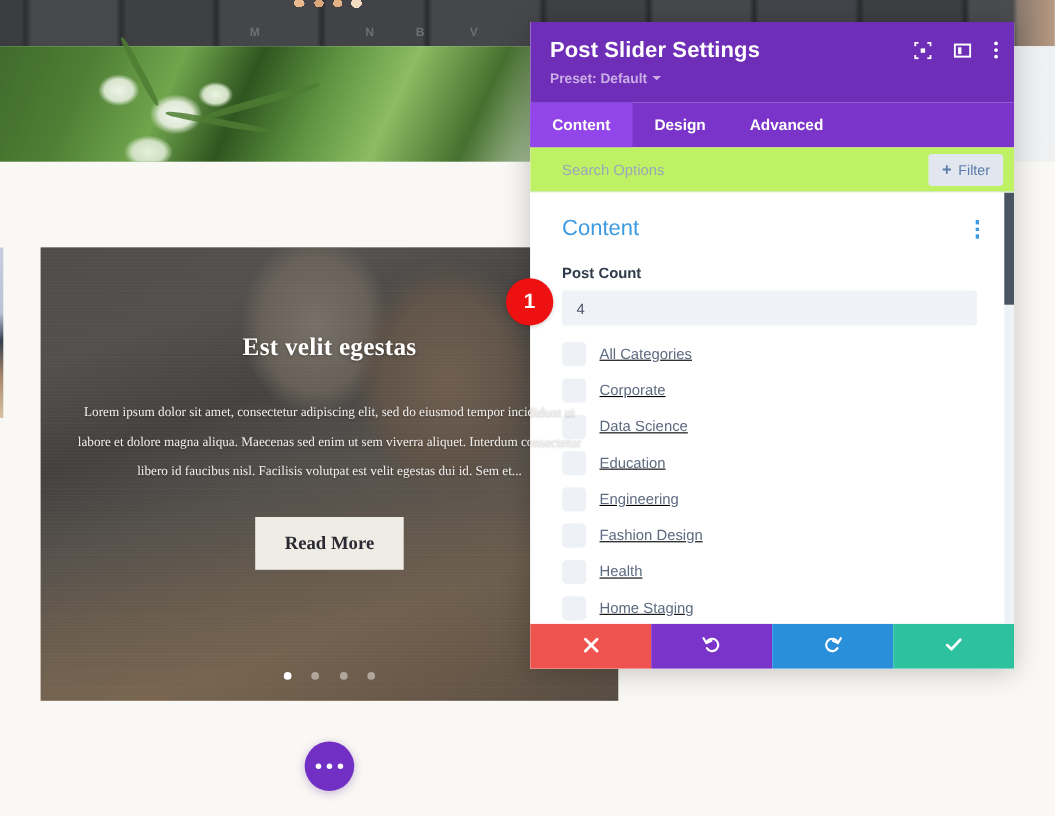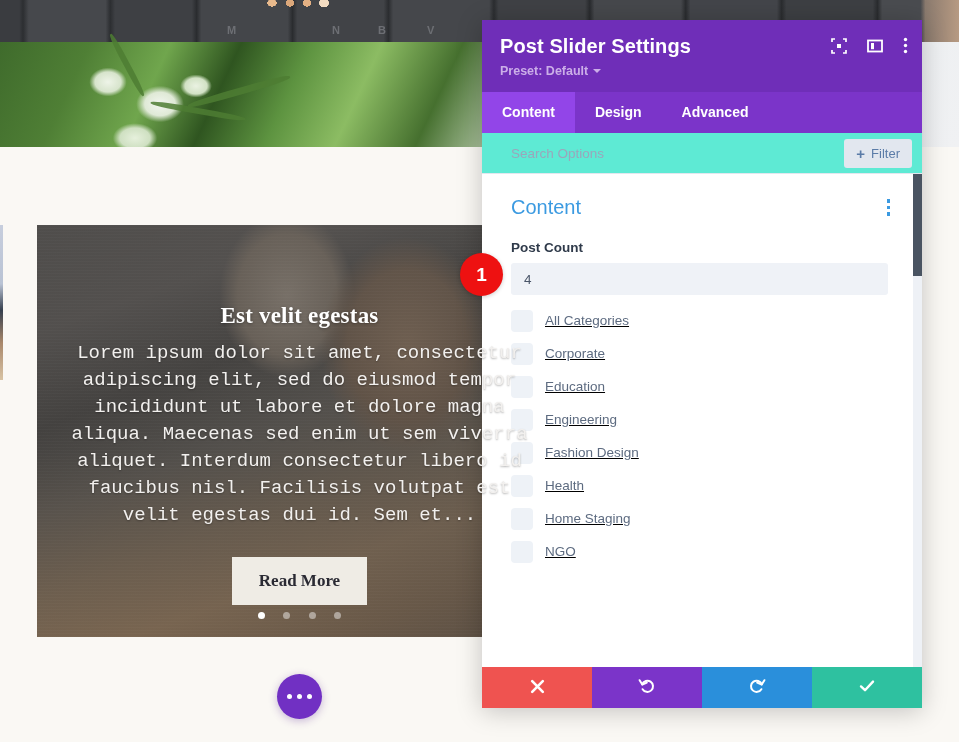--- a/index.html
+++ b/index.html
@@ -74,22 +74,22 @@
   .slide::after {
     content:""; position:absolute; inset:0;
     background: repeating-linear-gradient(0deg, rgba(255,255,255,.018) 0 1px, transparent 1px 3px);
   }
   .slide-inner { position: relative; z-index: 2; text-align: center; padding: 78px 25px 0; }
   .slide-title {
     font-family: "Liberation Serif", serif; font-size: 23px; font-weight: 700;
     color: #ffffff; letter-spacing: .2px; text-shadow: 0 1px 3px rgba(0,0,0,.35);
   }
   .slide-body {
-    margin-top: 11px; font-family: Liberation Mono, monospace;
-    font-size: 19px; line-height: 27px; color: #f2f0ee;
+    margin-top: 32px; font-family: Liberation Serif, serif;
+    font-size: 12px; line-height: 27px; color: #f2f0ee;
     text-shadow: 0 1px 2px rgba(0,0,0,.3); max-width: 480px; margin-left:auto; margin-right:auto;
   }
   .read-more {
     display: inline-block; margin-top: 28px; background: #efece5; color: #2a2a33;
     font-family: "Liberation Serif", serif; font-size: 17px; font-weight: 700;
     padding: 14px 27px; border: 0; cursor: pointer;
   }
   .dots { position: absolute; bottom: 14px; left: 0; right: 0; text-align: center; z-index: 3; }
   .dot { display:inline-block; width: 7px; height: 7px; border-radius: 50%;
          background: rgba(255,255,255,.45); margin: 0 7px; cursor: pointer; }
@@ -97,21 +97,21 @@
 
   .fab {
     position: absolute; left: 277px; top: 674px; width: 45px; height: 45px; border-radius: 50%;
     background: #7130c3; box-shadow: 0 2px 9px rgba(90,40,150,.32);
     display: flex; align-items: center; justify-content: center; gap: 5px; cursor: pointer;
   }
   .fab i { width: 5px; height: 5px; border-radius: 50%; background: #fff; display:block; }
 
   
   .modal {
-    position: absolute; left: 482px; top: 20px; width: 440px; height: 688px;
+    position: absolute; left: 482px; top: 20px; width: 440px; height: 588px;
     background: #fff; display: flex; flex-direction: column;
     box-shadow: 0 3px 24px rgba(0,0,0,.22); overflow: hidden;
   }
   .modal-header { background: #6f2eb8; padding: 15px 18px 13px; position: relative; }
   .modal-title { color: #fff; font-size: 20px; font-weight: 700; letter-spacing: .1px; }
   .modal-preset {
     margin-top: 6px; color: #cbaee8; font-size: 12.5px; font-weight: 700; cursor: pointer;
     display: inline-flex; align-items: center; gap: 5px;
   }
   .caret-down {
@@ -123,21 +123,21 @@
 
   .tabs { display: flex; background: #7b34c9; }
   .tab {
     padding: 12px 20px 13px; color: #fff; font-size: 14px; font-weight: 700; cursor: pointer;
     font-family: "Liberation Sans", sans-serif;
   }
   .tab.active { background: #9245e8; }
 
   .search-row {
     display: flex; align-items: center; justify-content: space-between;
-    background: #5eead4; padding: 0 10px 0 29px; height: 41px;
+    background: #bef264; padding: 0 10px 0 29px; height: 41px;
     border-bottom: 1px solid #e2e7ef;
   }
   .search-input {
     border: 0; background: transparent; outline: none; flex: 1; height: 100%;
     font-size: 13.5px; color: #5a6a85; font-family: "Liberation Sans", sans-serif;
   }
   .search-input::placeholder { color: #9aa6bb; }
   .filter-btn {
     background: #e2e7ef; border: 0; border-radius: 3px; color: #5b7ca8;
     font-size: 13px; font-weight: 400; padding: 7px 12px; cursor: pointer;
@@ -293,20 +293,24 @@
         <div class="check-row">
           <span class="cbox"></span>
           <span class="check-label">All Categories</span>
         </div>
         <div class="check-row">
           <span class="cbox"></span>
           <span class="check-label">Corporate</span>
         </div>
         <div class="check-row">
           <span class="cbox"></span>
+          <span class="check-label">Data Science</span>
+        </div>
+        <div class="check-row">
+          <span class="cbox"></span>
           <span class="check-label">Education</span>
         </div>
         <div class="check-row">
           <span class="cbox"></span>
           <span class="check-label">Engineering</span>
         </div>
         <div class="check-row">
           <span class="cbox"></span>
           <span class="check-label">Fashion Design</span>
         </div>

